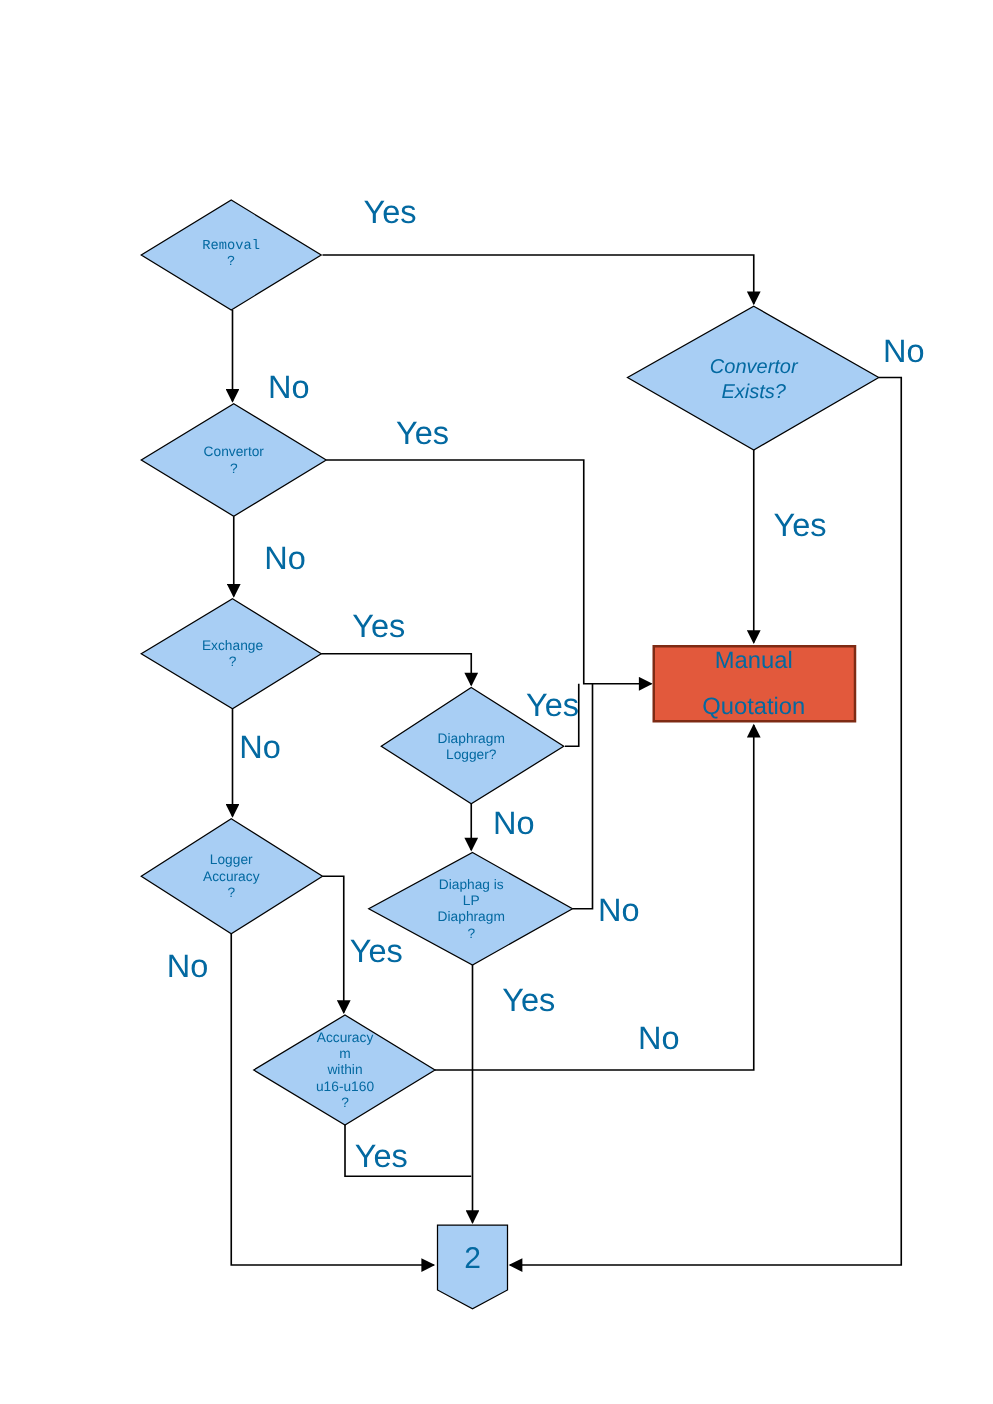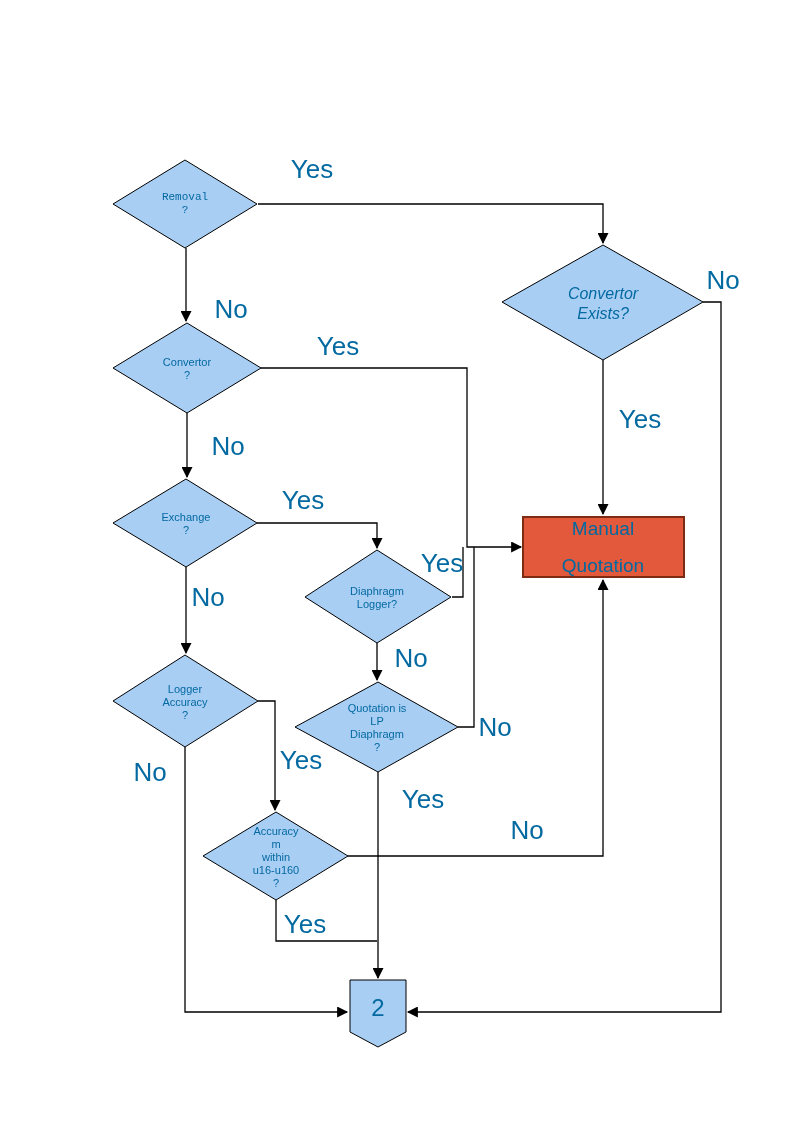--- a/index.html
+++ b/index.html
@@ -107,21 +107,21 @@
   <div class="lbl node-lbl" style="left:185px; top:204px;font-family:Liberation Mono, monospace;">Removal
 ?</div>
   <div class="lbl node-lbl" style="left:187px; top:369px;">Convertor
 ?</div>
   <div class="lbl node-lbl" style="left:186px; top:524px;">Exchange
 ?</div>
   <div class="lbl node-lbl-lg" style="left:603px; top:304px;font-style:italic;">Convertor
 Exists?</div>
   <div class="lbl node-lbl" style="left:377px; top:598px;">Diaphragm
 Logger?</div>
-  <div class="lbl node-lbl" style="left:377px; top:728px;">Quotation is
+  <div class="lbl node-lbl" style="left:377px; top:728px;">Diaphag is
 LP
 Diaphragm
 ?</div>
   <div class="lbl node-lbl" style="left:185px; top:702px;">Logger
 Accuracy
 ?</div>
   <div class="lbl node-lbl" style="left:276px; top:857px;">Accuracy
 m
 within
 u16-u160

